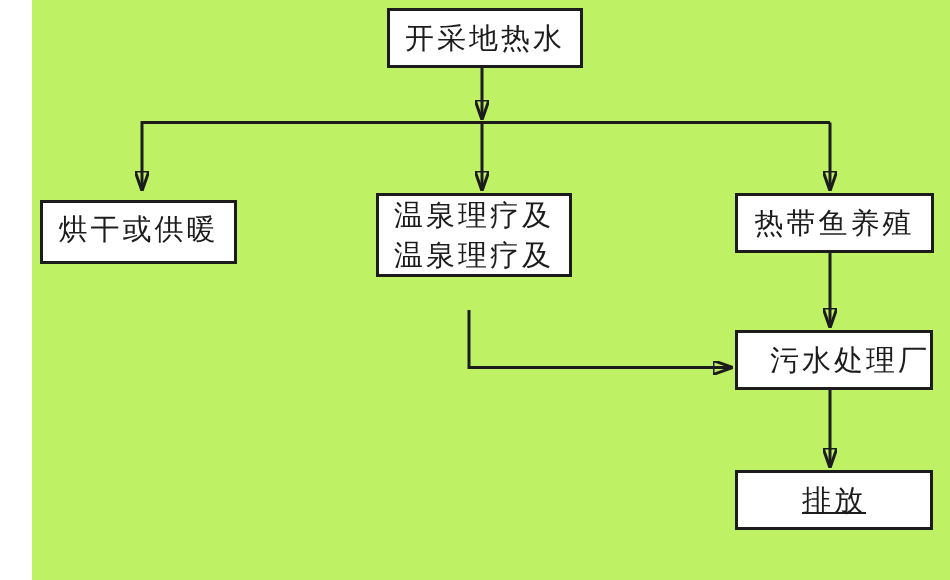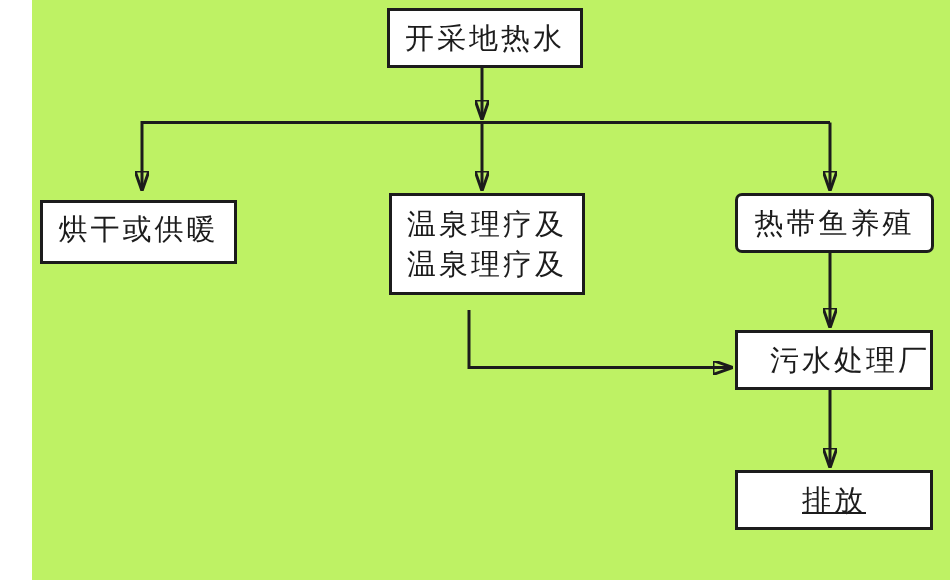--- a/index.html
+++ b/index.html
@@ -39,22 +39,22 @@
     align-items: center;
     justify-content: center;
     text-align: center;
     font-size: 29px;
     color: #1c1c1c;
     letter-spacing: 3px;
     line-height: 40px;
   }
   #n-extract   { left: 355px; top: 8px;   width: 196px; height: 60px;  }
   #n-drying    { left: 8px;   top: 200px; width: 197px; height: 64px; font-family: Liberation Mono, monospace;  }
-  #n-spa       { left: 357px; top: 193px; width: 196px; height: 102px; }
-  #n-fish      { left: 703px; top: 193px; width: 199px; height: 60px; border-radius: 7px;  }
+  #n-spa       { left: 344px; top: 193px; width: 196px; height: 84px; }
+  #n-fish      { left: 703px; top: 193px; width: 199px; height: 60px;  }
   #n-sewage    { left: 703px; top: 330px; width: 198px; height: 60px; align-items: flex-end;  }
   #n-discharge { left: 703px; top: 470px; width: 198px; height: 60px; text-decoration: underline;  }
 </style>
 </head>
 <body>
 
 <div class="stage">
 
   <svg class="edges" viewBox="0 0 950 580" xmlns="http://www.w3.org/2000/svg">
     <defs>

